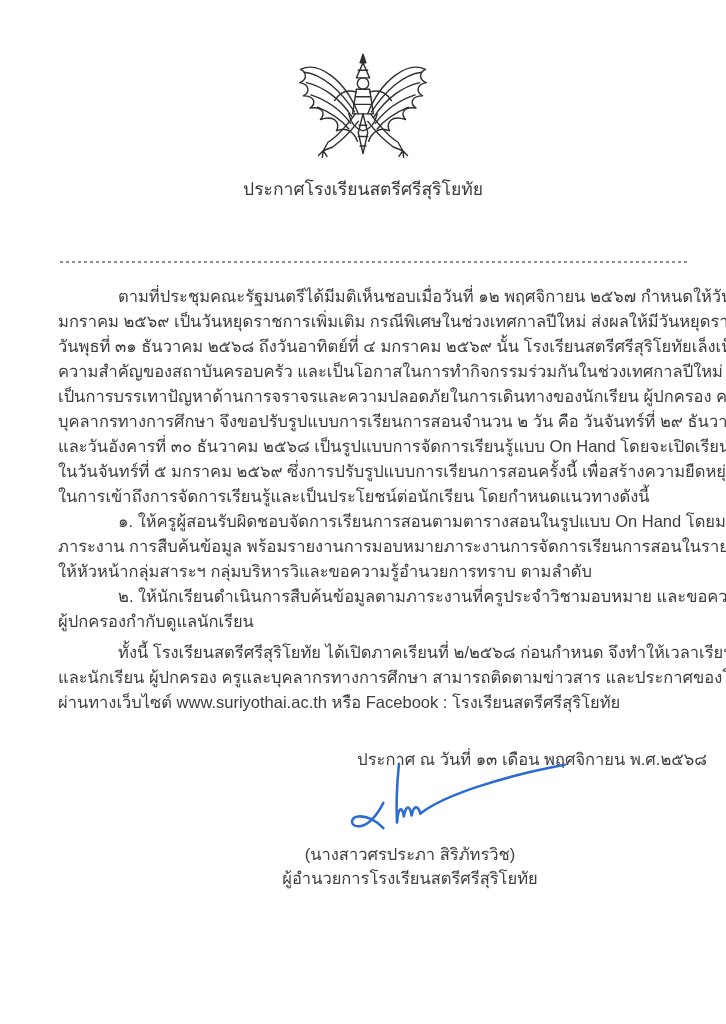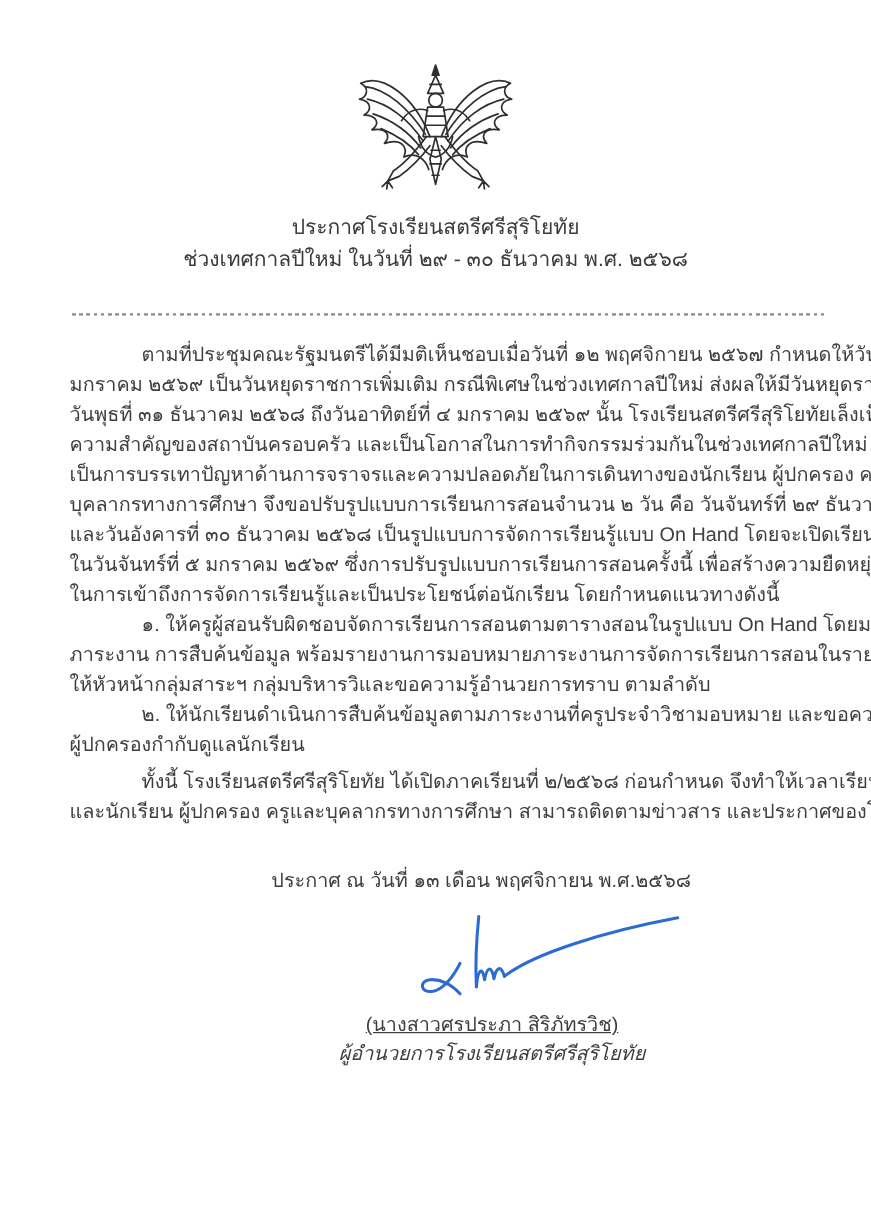--- a/index.html
+++ b/index.html
@@ -46,42 +46,42 @@
     width: 612px;
     font-size: 16.5px;
     line-height: 25px;
   }
   .para { margin: 0; padding: 0; }
   .line { display: block; white-space: nowrap; }
   .indent { padding-left: 60px; }
   .closing { margin-top: 6px; }
   .issued {
     margin-top: 32px;
-    text-align: center;
+    text-align: right;
     transform: translateX(37px);
     white-space: nowrap;
   }
   .sign-block {
     position: absolute;
     top: 758px;
     left: 240px;
     width: 340px;
     text-align: center;
     font-size: 16.5px;
     line-height: 24px;
   }
   .sign-svg {
     position: absolute;
     left: 98px;
     top: 0;
     width: 235px;
     height: 78px;
   }
-  .sign-name { padding-top: 84px; white-space: nowrap; text-decoration: underline; }
-  .sign-pos  { white-space: nowrap; font-style: italic; }
+  .sign-name { padding-top: 84px; white-space: nowrap; }
+  .sign-pos  { white-space: nowrap; }
 </style>
 </head>
 <body>
 
 <div class="page">
 
   <svg class="emblem" viewBox="0 0 150 122" xmlns="http://www.w3.org/2000/svg">
     <g stroke="#2f2f2f" fill="none" stroke-width="1.5" stroke-linecap="round" stroke-linejoin="round">
 
       <path d="M70 64 C56 28 28 8 9 17 C17 21 15 29 8 31 C19 33 19 41 12 45 C24 45 26 53 19 58 C32 56 36 63 30 70 C45 65 51 73 47 82 C58 77 66 84 69 93"></path>
@@ -118,21 +118,20 @@
       <path d="M117 103 l5 5 M117 103 l1 7 M117 103 l-4 6"></path>
 
       <path d="M60 64 C62 74 68 80 75 82 C82 80 88 74 90 64"></path>
       <path d="M75 64 L70 84 L75 106 L80 84 Z"></path>
       <path d="M71 76 L79 76 M70 88 L80 88 M72 98 L78 98"></path>
     </g>
   </svg>
 
   <div class="title-block">
     <span class="line">ประกาศโรงเรียนสตรีศรีสุริโยทัย</span>
-    <span class="line">ช่วงเทศกาลปีใหม่ ในวันที่ ๒๙ - ๓๐ ธันวาคม พ.ศ. ๒๕๖๘</span>
   </div>
 
   <div class="separator"></div>
 
   <div class="body-text">
 
     <p class="para">
       <span class="line indent">ตามที่ประชุมคณะรัฐมนตรีได้มีมติเห็นชอบเมื่อวันที่ ๑๒ พฤศจิกายน ๒๕๖๗ กำหนดให้วันศุกร์ที่ ๒</span>
       <span class="line">มกราคม ๒๕๖๙ เป็นวันหยุดราชการเพิ่มเติม กรณีพิเศษในช่วงเทศกาลปีใหม่ ส่งผลให้มีวันหยุดราชการตั้งแต่</span>
       <span class="line">วันพุธที่ ๓๑ ธันวาคม ๒๕๖๘ ถึงวันอาทิตย์ที่ ๔ มกราคม ๒๕๖๙ นั้น โรงเรียนสตรีศรีสุริโยทัยเล็งเห็นถึง</span>
@@ -151,20 +150,21 @@
     </p>
 
     <p class="para">
       <span class="line indent">๒. ให้นักเรียนดำเนินการสืบค้นข้อมูลตามภาระงานที่ครูประจำวิชามอบหมาย และขอความร่วมมือ</span>
       <span class="line">ผู้ปกครองกำกับดูแลนักเรียน</span>
     </p>
 
     <p class="para closing">
       <span class="line indent">ทั้งนี้ โรงเรียนสตรีศรีสุริโยทัย ได้เปิดภาคเรียนที่ ๒/๒๕๖๘ ก่อนกำหนด จึงทำให้เวลาเรียนเพียงพอ</span>
       <span class="line">และนักเรียน ผู้ปกครอง ครูและบุคลากรทางการศึกษา สามารถติดตามข่าวสาร และประกาศของโรงเรียน</span>
+      <span class="line">ผ่านทางเว็บไซต์ www.suriyothai.ac.th หรือ Facebook : โรงเรียนสตรีศรีสุริโยทัย</span>
     </p>
 
     <div class="issued">ประกาศ ณ วันที่ ๑๓ เดือน พฤศจิกายน พ.ศ.๒๕๖๘</div>
   </div>
 
   <div class="sign-block">
     <svg class="sign-svg" viewBox="0 0 240 80" xmlns="http://www.w3.org/2000/svg">
       <g stroke="#2c6bd1" fill="none" stroke-width="2.6" stroke-linecap="round" stroke-linejoin="round">
         <path d="M46 46 C40 58 31 69 22 70 C12 71 11 61 20 60 C29 59 39 64 46 72"></path>
         <path d="M62 6 C60 26 59 48 60 66"></path>

